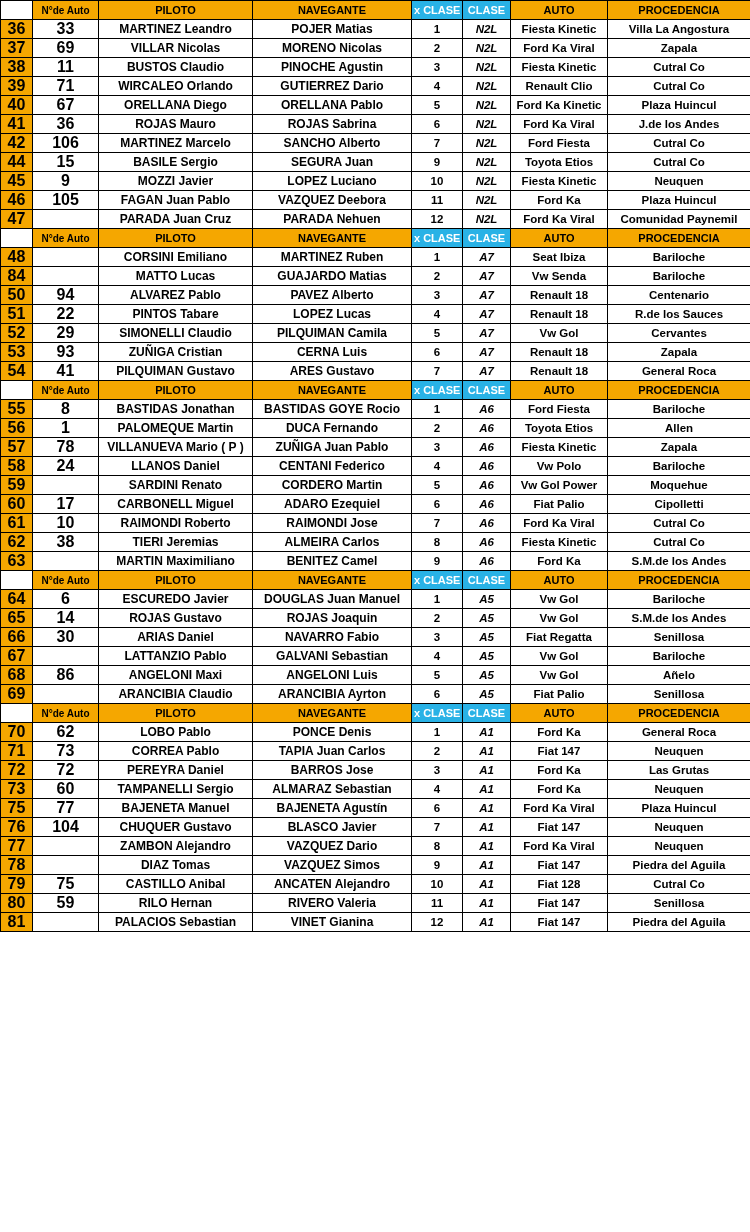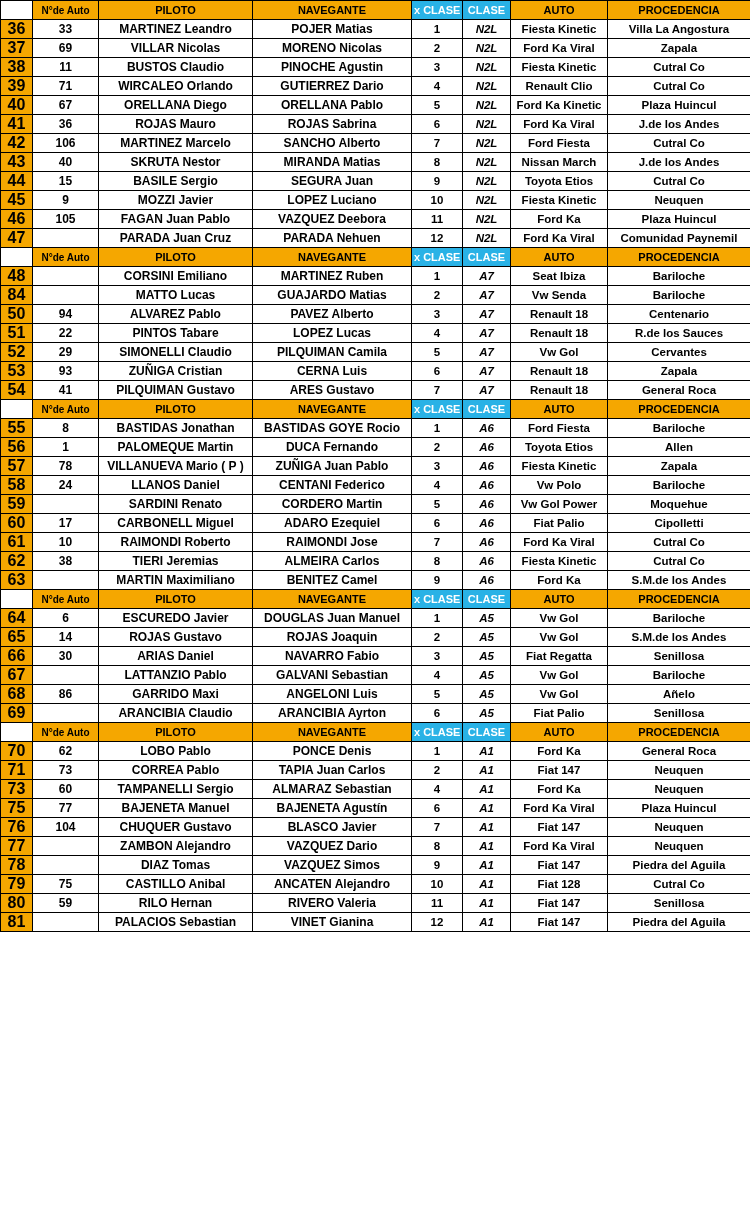--- a/index.html
+++ b/index.html
@@ -26,21 +26,21 @@
     overflow:hidden;
     white-space:nowrap;
   }
   
   .hdr-blank{background:#ffffff;border:1px solid #000000;}
   .hdr-orange{background:#f5a700;color:#000000;font-size:11px;}
   .hdr-orange.small{font-size:10px;}
   .hdr-blue{background:#29b2e6;color:#ffffff;font-size:11px;}
   
   .pos{background:#f5a700;font-size:16px;font-weight:bold;}
-  .num{background:#ffffff;font-size:12px;text-align:center;}
+  .num{background:#ffffff;font-size:16px;text-align:center;}
   .name{background:#ffffff;font-size:12px;}
   .cls-x{background:#ffffff;font-size:11.5px;}
   .cls{background:#ffffff;font-size:11.5px;font-style:italic;}
   .auto{background:#ffffff;font-size:11.5px;}
   .proc{background:#ffffff;font-size:11.5px;}
 </style>
 </head>
 <body>
 
 <div id="sheet">
@@ -130,30 +130,20 @@
           <td class="pos">42</td>
           <td class="num">106</td>
           <td class="name">MARTINEZ Marcelo</td>
           <td class="name">SANCHO Alberto</td>
           <td class="cls-x">7</td>
           <td class="cls">N2L</td>
           <td class="auto">Ford Fiesta</td>
           <td class="proc">Cutral Co</td>
         </tr>
         <tr>
-          <td class="pos">43</td>
-          <td class="num">40</td>
-          <td class="name">SKRUTA Nestor</td>
-          <td class="name">MIRANDA Matias</td>
-          <td class="cls-x">8</td>
-          <td class="cls">N2L</td>
-          <td class="auto">Nissan March</td>
-          <td class="proc">J.de los Andes</td>
-        </tr>
-        <tr>
           <td class="pos">44</td>
           <td class="num">15</td>
           <td class="name">BASILE Sergio</td>
           <td class="name">SEGURA Juan</td>
           <td class="cls-x">9</td>
           <td class="cls">N2L</td>
           <td class="auto">Toyota Etios</td>
           <td class="proc">Cutral Co</td>
         </tr>
         <tr>
@@ -412,21 +402,21 @@
           <td class="name">LATTANZIO Pablo</td>
           <td class="name">GALVANI Sebastian</td>
           <td class="cls-x">4</td>
           <td class="cls">A5</td>
           <td class="auto">Vw Gol</td>
           <td class="proc">Bariloche</td>
         </tr>
         <tr>
           <td class="pos">68</td>
           <td class="num">86</td>
-          <td class="name">GARRIDO Maxi</td>
+          <td class="name">ANGELONI Maxi</td>
           <td class="name">ANGELONI Luis</td>
           <td class="cls-x">5</td>
           <td class="cls">A5</td>
           <td class="auto">Vw Gol</td>
           <td class="proc">Añelo</td>
         </tr>
         <tr>
           <td class="pos">69</td>
           <td class="num"></td>
           <td class="name">ARANCIBIA Claudio</td>
@@ -460,20 +450,30 @@
           <td class="pos">71</td>
           <td class="num">73</td>
           <td class="name">CORREA Pablo</td>
           <td class="name">TAPIA Juan Carlos</td>
           <td class="cls-x">2</td>
           <td class="cls">A1</td>
           <td class="auto">Fiat 147</td>
           <td class="proc">Neuquen</td>
         </tr>
         <tr>
+          <td class="pos">72</td>
+          <td class="num">72</td>
+          <td class="name">PEREYRA Daniel</td>
+          <td class="name">BARROS Jose</td>
+          <td class="cls-x">3</td>
+          <td class="cls">A1</td>
+          <td class="auto">Ford Ka</td>
+          <td class="proc">Las Grutas</td>
+        </tr>
+        <tr>
           <td class="pos">73</td>
           <td class="num">60</td>
           <td class="name">TAMPANELLI Sergio</td>
           <td class="name">ALMARAZ Sebastian</td>
           <td class="cls-x">4</td>
           <td class="cls">A1</td>
           <td class="auto">Ford Ka</td>
           <td class="proc">Neuquen</td>
         </tr>
         <tr>

